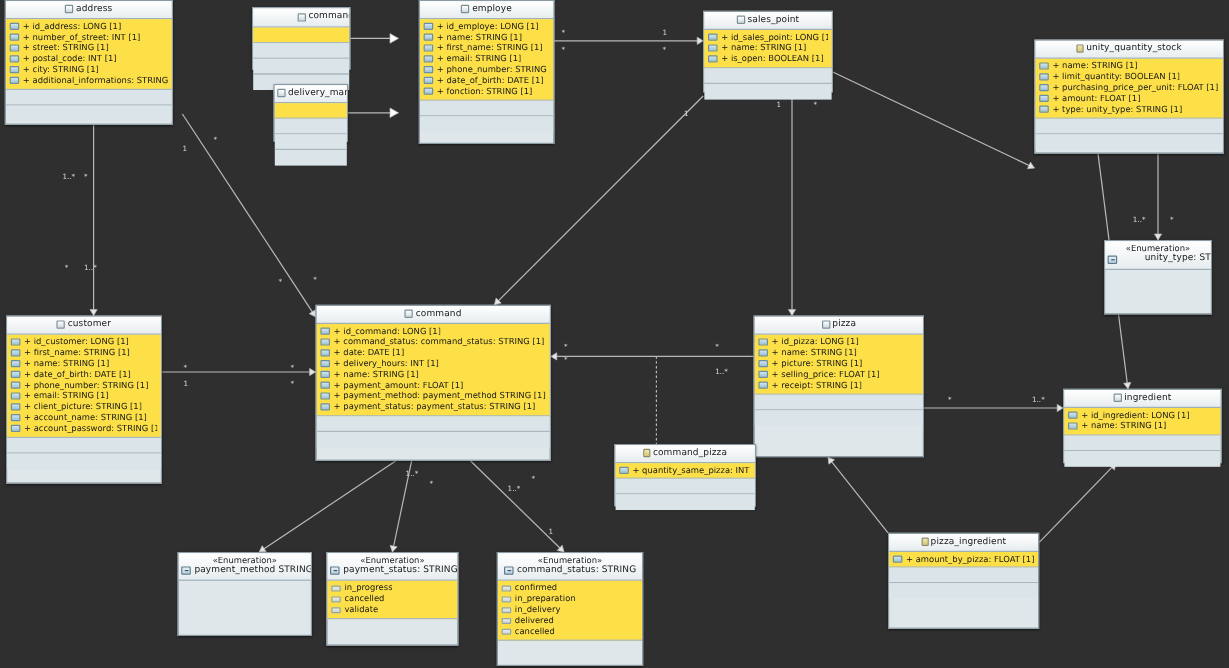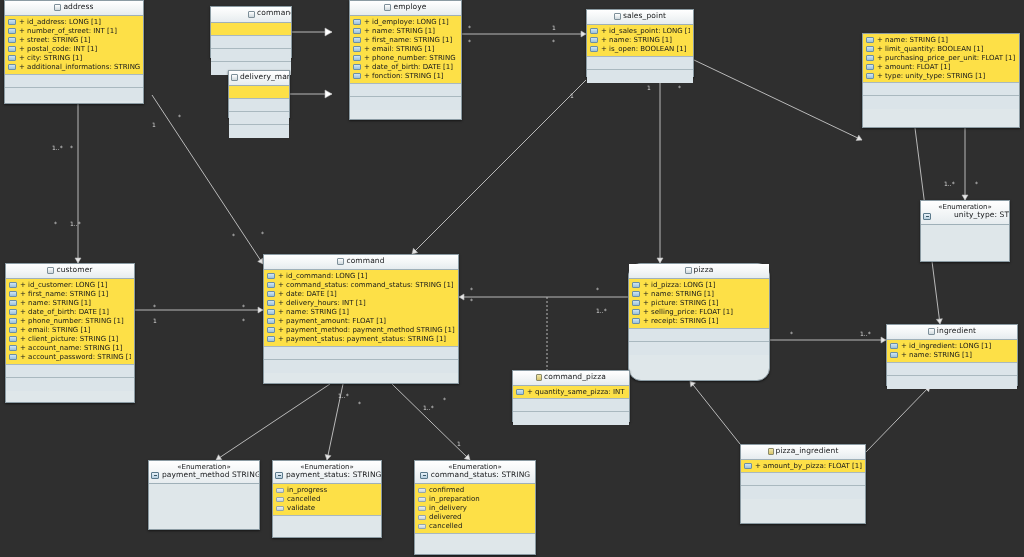--- a/index.html
+++ b/index.html
@@ -273,20 +273,24 @@
           </div>
           <div class="row">
             <span class="ico "></span>
             <span class="txt">+ is_open: BOOLEAN [1]</span>
           </div>
         </div>
         <div class="compart"></div>
         <div class="compart"></div>
       </div>
       <div class="uml" style="left: 862px; top: 33px; width: 158px; height: 95px;">
+        <div class="hdr"><span class="tname" style="display: inline-flex; align-items: center;">
+            <span class="ico ico-lock"></span>
+            <span>unity_quantity_stock</span>
+          </span></div>
         <div class="attrs">
           <div class="row">
             <span class="ico "></span>
             <span class="txt">+ name: STRING [1]</span>
           </div>
           <div class="row">
             <span class="ico "></span>
             <span class="txt">+ limit_quantity: BOOLEAN [1]</span>
           </div>
           <div class="row">
@@ -392,21 +396,21 @@
             <span class="txt">+ payment_method: payment_method STRING [1]</span>
           </div>
           <div class="row">
             <span class="ico "></span>
             <span class="txt">+ payment_status: payment_status: STRING [1]</span>
           </div>
         </div>
         <div class="compart"></div>
         <div class="compart"></div>
       </div>
-      <div class="uml" style="left: 628px; top: 263px; width: 142px; height: 118px; border-radius: 13px;">
+      <div class="uml" style="left: 628px; top: 263px; width: 142px; height: 118px;">
         <div class="hdr"><span class="tname" style="display: inline-flex; align-items: center;">
             <span class="ico ico-class"></span>
             <span>pizza</span>
           </span></div>
         <div class="attrs">
           <div class="row">
             <span class="ico "></span>
             <span class="txt">+ id_pizza: LONG [1]</span>
           </div>
           <div class="row">

